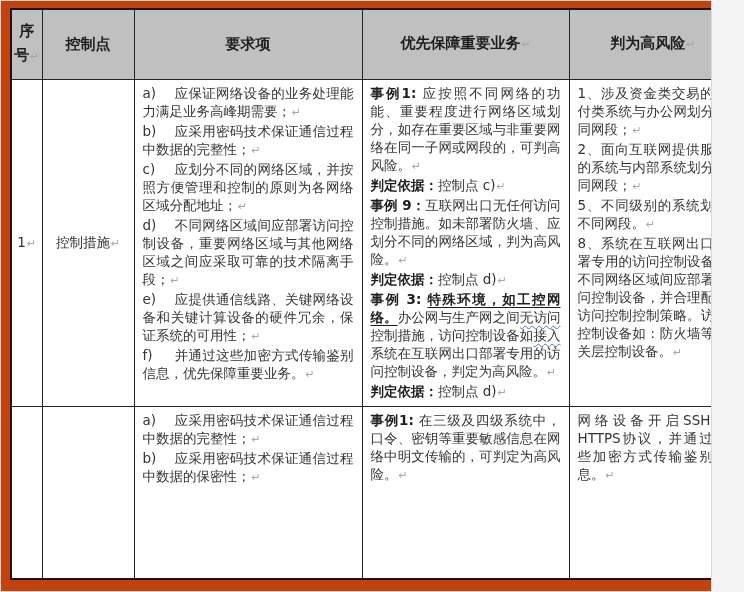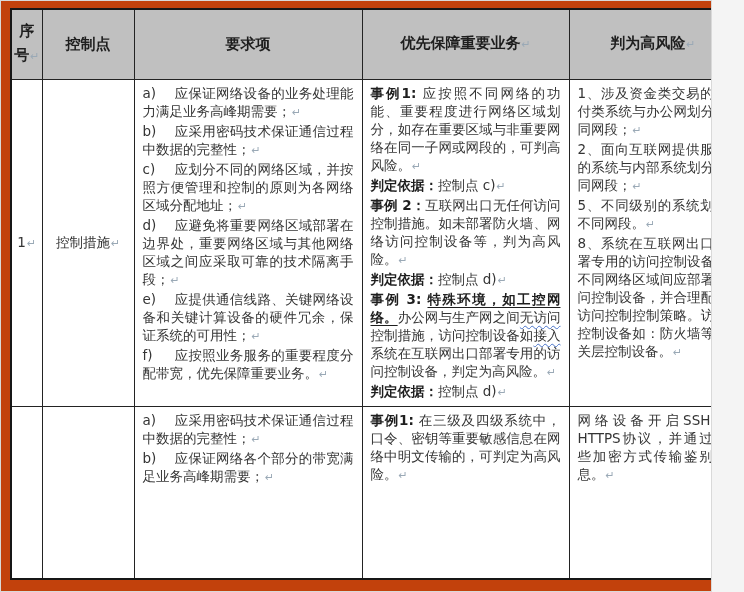--- a/index.html
+++ b/index.html
@@ -99,49 +99,49 @@
         <td class="c-no">
             <p class="para"><span class="seg-n">1</span><span class="seg-m">↵</span></p>
           </td>
         <td class="c-control">
             <p class="para"><span class="seg-n">控制措施</span><span class="seg-m">↵</span></p>
           </td>
         <td class="c-req">
             <p class="para"><span class="seg-label">a)</span><span class="seg-n">应保证网络设备的业务处理能力满足业务高峰期需要；</span><span class="seg-m">↵</span></p>
             <p class="para"><span class="seg-label">b)</span><span class="seg-n">应采用密码技术保证通信过程中数据的完整性；</span><span class="seg-m">↵</span></p>
             <p class="para"><span class="seg-label">c)</span><span class="seg-n">应划分不同的网络区域，并按照方便管理和控制的原则为各网络区域分配地址；</span><span class="seg-m">↵</span></p>
-            <p class="para"><span class="seg-label">d)</span><span class="seg-n">应避免将重要网络区域部署在边界处，重要网络区域与其他网络区域之间应采取可靠的技术隔离手段；</span><span class="seg-m">↵</span></p>
+            <p class="para"><span class="seg-label">d)</span><span class="seg-n">不同网络区域间应部署访问控制设备，重要网络区域与其他网络区域之间应采取可靠的技术隔离手段；</span><span class="seg-m">↵</span></p>
             <p class="para"><span class="seg-label">e)</span><span class="seg-n">应提供通信线路、关键网络设备和关键计算设备的硬件冗余，保证系统的可用性；</span><span class="seg-m">↵</span></p>
-            <p class="para"><span class="seg-label">f)</span><span class="seg-n">应按照业务服务的重要程度分配带宽，优先保障重要业务。</span><span class="seg-m">↵</span></p>
+            <p class="para"><span class="seg-label">f)</span><span class="seg-n">并通过这些加密方式传输鉴别信息，优先保障重要业务。</span><span class="seg-m">↵</span></p>
           </td>
         <td class="c-risk">
             <p class="para"><span class="seg-b">事例1:</span><span class="seg-n"> 应按照不同网络的功能、重要程度进行网络区域划分，如存在重要区域与非重要网络在同一子网或网段的，可判高风险。</span><span class="seg-m">↵</span></p>
             <p class="para"><span class="seg-b">判定依据：</span><span class="seg-n">控制点 c)</span><span class="seg-m">↵</span></p>
-            <p class="para"><span class="seg-b">事例 2：</span><span class="seg-n">互联网出口无任何访问控制措施。如未部署防火墙、网络访问控制设备等，判为高风险。</span><span class="seg-m">↵</span></p>
+            <p class="para"><span class="seg-b">事例 9：</span><span class="seg-n">互联网出口无任何访问控制措施。如未部署防火墙、应划分不同的网络区域，判为高风险。</span><span class="seg-m">↵</span></p>
             <p class="para"><span class="seg-b">判定依据：</span><span class="seg-n">控制点 d)</span><span class="seg-m">↵</span></p>
             <p class="para"><span class="seg-b">事例 3: </span><span class="seg-bu">特殊环境，如工控网络。</span><span class="seg-n">办公网与生产网之间</span><span class="seg-w">无访问</span><span class="seg-n">控制措施，访问控制设备如</span><span class="seg-w">接入</span><span class="seg-n">系统在互联网出口部署专用的访问控制设备，判定为高风险。</span><span class="seg-m">↵</span></p>
             <p class="para"><span class="seg-b">判定依据：</span><span class="seg-n">控制点 d)</span><span class="seg-m">↵</span></p>
           </td>
         <td class="c-fix">
             <p class="para"><span class="seg-n">1、涉及资金类交易的支付类系统与办公网划分不同网段；</span><span class="seg-m">↵</span></p>
             <p class="para"><span class="seg-n">2、面向互联网提供服务的系统与内部系统划分不同网段；</span><span class="seg-m">↵</span></p>
             <p class="para"><span class="seg-n">5、不同级别的系统划分不同网段。</span><span class="seg-m">↵</span></p>
             <p class="para"><span class="seg-n">8、系统在互联网出口部署专用的访问控制设备。不同网络区域间应部署访问控制设备，并合理配置访问控制控制策略。访问控制设备如：防火墙等网关层控制设备。</span><span class="seg-m">↵</span></p>
           </td>
       </tr>
       <tr class="row-2">
         <td class="c-no">
             <p class="para"></p>
           </td>
         <td class="c-control">
             <p class="para"></p>
           </td>
         <td class="c-req">
             <p class="para"><span class="seg-label">a)</span><span class="seg-n">应采用密码技术保证通信过程中数据的完整性；</span><span class="seg-m">↵</span></p>
-            <p class="para"><span class="seg-label">b)</span><span class="seg-n">应保证网络各个部分的带宽满足业务高峰期需要；</span><span class="seg-m">↵</span></p>
+            <p class="para"><span class="seg-label">b)</span><span class="seg-n">应采用密码技术保证通信过程中数据的保密性；</span><span class="seg-m">↵</span></p>
           </td>
         <td class="c-risk">
             <p class="para"><span class="seg-b">事例1:</span><span class="seg-n"> 在三级及四级系统中，口令、密钥等重要敏感信息在网络中明文传输的，可判定为高风险。</span><span class="seg-m">↵</span></p>
             <p class="para"></p>
           </td>
         <td class="c-fix">
             <p class="para"><span class="seg-n">网络设备开启SSH或HTTPS协议，并通过这些加密方式传输鉴别信息。</span><span class="seg-m">↵</span></p>
           </td>
       </tr>
     </tbody>

